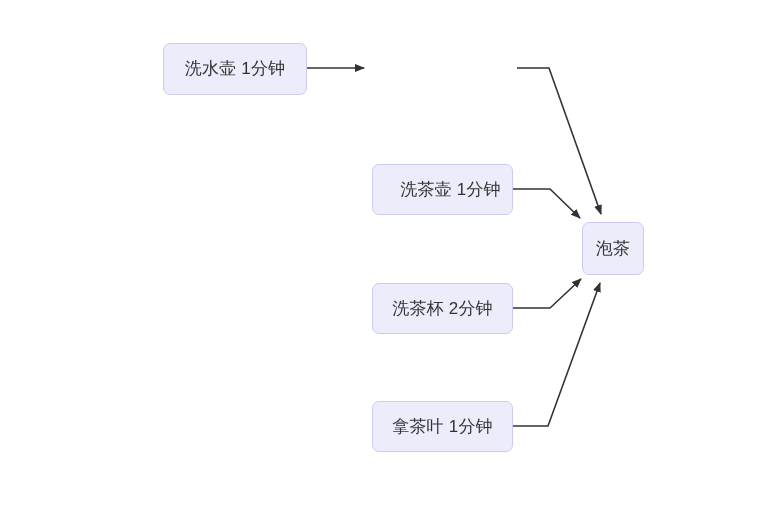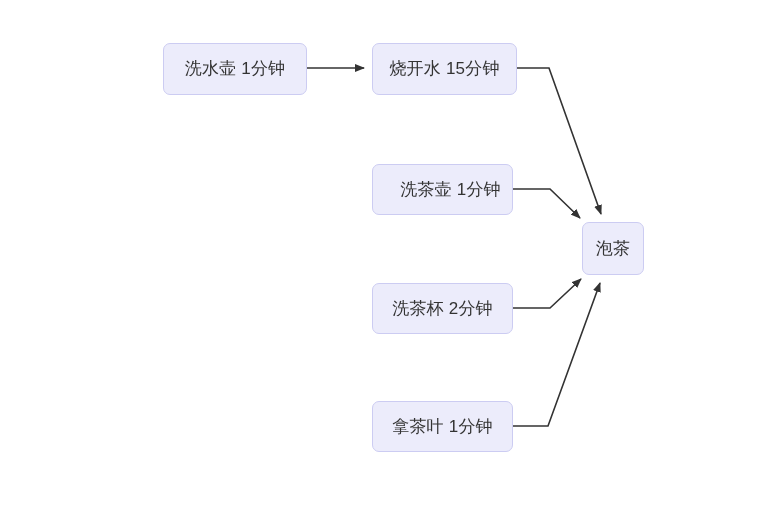--- a/index.html
+++ b/index.html
@@ -74,23 +74,20 @@
 
     <path d="M 513 308 L 550 308 L 581 279" fill="none" stroke="#333333" stroke-width="1.6" marker-end="url(#arrowhead)"></path>
 
     <path d="M 513 426 L 548 426 L 600 283" fill="none" stroke="#333333" stroke-width="1.6" marker-end="url(#arrowhead)"></path>
   </svg>
 
   <div class="node" id="node-wash-kettle">
     <span class="node-label">洗水壶  1分钟</span>
   </div>
 
-  <div class="node" id="node-boil-water">
-    <span class="node-label">烧开水  15分钟</span>
-  </div>
 
   <div class="node" id="node-wash-teapot">
     <span class="node-label">洗茶壶  1分钟</span>
   </div>
 
   <div class="node" id="node-wash-cup">
     <span class="node-label">洗茶杯  2分钟</span>
   </div>
 
   <div class="node" id="node-get-leaves">

